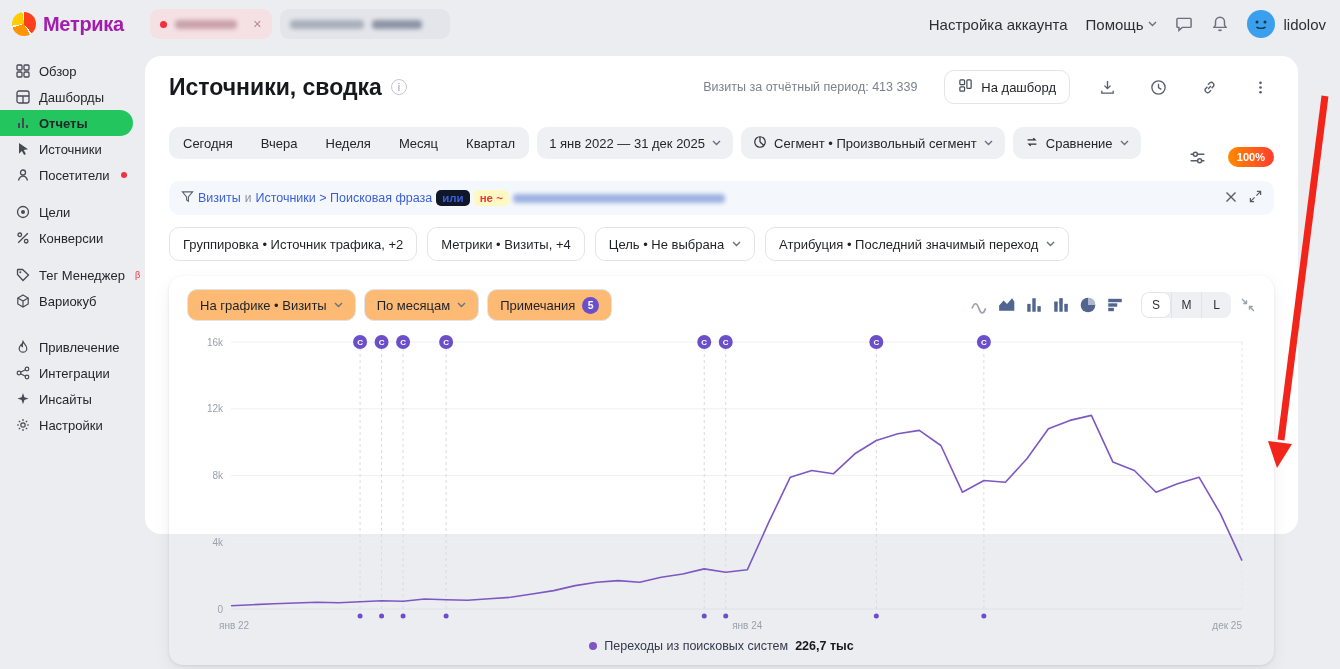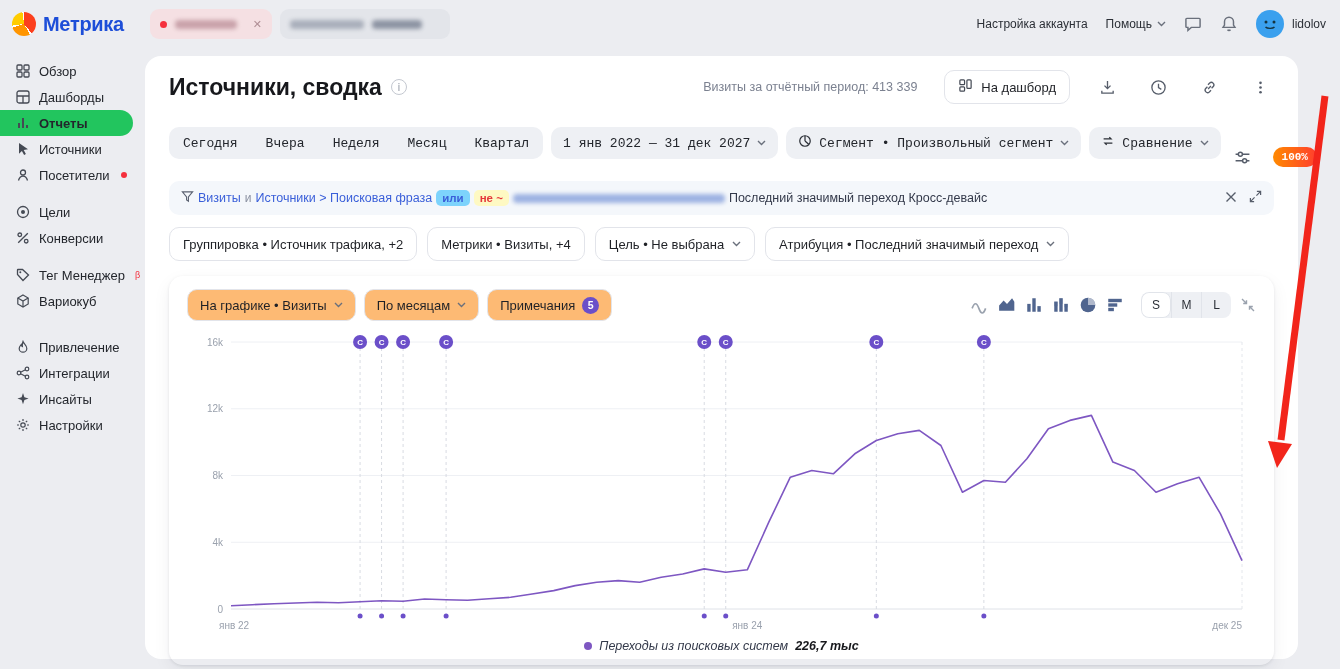--- a/index.html
+++ b/index.html
@@ -11,77 +11,77 @@
     color:#1f2126;
   }
   #app { position:relative; width:1340px; height:669px; }
 
   
   .topbar { position:absolute; top:0; left:0; width:100%; height:48px;
     display:flex; align-items:center; padding:0 14px 0 12px; gap:10px; }
   .logo { display:flex; align-items:center; gap:7px; width:128px; cursor:pointer; }
   .logo-mark { width:24px; height:24px; border-radius:50%;
     background:conic-gradient(#fc3f1d 0 140deg,#fff 140deg 150deg,#ff9500 150deg 252deg,#fff 252deg 262deg,#ffcc00 262deg 352deg,#fff 352deg 360deg); }
-  .logo-text { font-size:20px; font-weight:700; color:#1d4ed8; letter-spacing:-0.3px; }
+  .logo-text { font-size:20px; font-weight:700; color:#a21caf; letter-spacing:-0.3px; }
   .counter-tabs { display:flex; gap:8px; align-items:center; }
   .counter-tab { height:30px; border-radius:9px; display:flex; align-items:center; gap:8px; padding:0 10px; cursor:pointer; }
   .tab-pink { background:#f5e0e3; width:122px; }
   .tab-gray { background:#e3e5ea; width:170px; }
   .dot-red { width:7px; height:7px; border-radius:50%; background:#f5303d; flex:none; }
   .redacted { display:inline-block; height:9px; border-radius:4px; filter:blur(2px); }
   .r1 { width:62px; background:#c9a2aa; }
   .r2 { width:74px; background:#a9afbb; }
   .r3 { width:50px; background:#8d94a3; }
   .tab-close { color:#b08e95; font-size:11px; margin-left:auto; }
-  .topbar-right { margin-left:auto; display:flex; align-items:center; gap:18px; font-size:12px; color:#2b2f36; }
+  .topbar-right { margin-left:auto; display:flex; align-items:center; gap:18px; font-size:15px; color:#2b2f36; }
   .top-link { display:flex; align-items:center; gap:5px; cursor:pointer; }
   .top-icon { display:flex; color:#6a707c; cursor:pointer; }
   .user { display:flex; align-items:center; gap:8px; cursor:pointer; }
   .chev svg { display:block; }
 
   
   .sidebar { position:absolute; top:58px; left:0; width:145px; }
   .side-item { display:flex; align-items:center; gap:9px; height:26px; padding-left:16px;
     font-size:13px; color:#23262c; cursor:pointer; white-space:nowrap; }
   .side-item .si-icon { display:flex; color:#454a54; flex:none; }
   .side-item.active { background:#22c55e; border-radius:0 16px 16px 0; width:133px; font-weight:700; }
   .side-gap { height:11px; } .side-gap-lg { height:20px; }
   .notif-dot { width:6px; height:6px; border-radius:50%; background:#f5303d; margin-left:2px; }
   .beta { color:#f5303d; font-size:9px; vertical-align:super; margin-left:1px; }
 
   
-  .main-card { position:absolute; left:145px; top:56px; width:1153px; height:603px;
+  .main-card { position:absolute; left:145px; top:56px; width:1153px; height:478px;
     background:#fff; border-radius:16px; padding:14px 24px; }
 
   .title-row { display:flex; align-items:center; gap:9px; height:34px; }
   .page-title { font-size:23px; font-weight:700; color:#17181c; margin:0; }
   .info-icon { width:16px; height:16px; border:1.5px solid #c4c8d0; border-radius:50%;
     color:#b6bac2; font-size:10px; font-weight:700; display:flex; align-items:center; justify-content:center; }
   .title-right { margin-left:auto; display:flex; align-items:center; gap:23px;justify-content:flex-end; }
   .visits-summary { font-size:12.5px; color:#7b8190; margin-right:4px; }
   .btn-outline { display:inline-flex; align-items:center; gap:8px; height:34px; padding:0 13px;
     background:#fff; border:1px solid #e2e4ea; border-radius:10px; font-size:13px; color:#1f2126; cursor:pointer; }
   .icon-btn { display:flex; align-items:center; justify-content:center; width:28px; height:28px;
     color:#565d6a; cursor:pointer; border-radius:8px; }
 
-  .filters-row { margin-top:11px; display:flex; align-items:center; gap:8px;font-family:Liberation Mono, monospace; }
+  .filters-row { margin-top:11px; display:flex; align-items:center; gap:8px; }
   .seg-group { display:inline-flex; background:#eef0f4; border-radius:10px; height:32px; align-items:center; }
   .seg { padding:0 14px; font-size:13px; color:#23262c; cursor:pointer; height:100%; display:flex; align-items:center; }
   .pill { display:inline-flex; align-items:center; gap:7px; height:32px; padding:0 12px;
     background:#eef0f4; border-radius:10px; font-size:13px; color:#23262c; cursor:pointer; white-space:nowrap; }
   .filters-right { margin-left:auto; display:flex; align-items:center; gap:16px;margin-top:28px; }
   .accuracy-badge { background:linear-gradient(90deg,#ff8a00,#ff3d2e); color:#fff; font-size:11px;
     font-weight:700; padding:4px 9px; border-radius:11px; cursor:pointer; }
 
   .chip-row { margin-top:10px; background:#f4f7fb; border-radius:10px; height:34px;
     display:flex; align-items:center; gap:4px; padding:0 12px; font-size:12.5px; color:#33394a; }
   .link-blue { color:#3a5fd9; cursor:pointer; }
   .op-word { color:#8a90a0; font-size:12px; }
   .chip { border-radius:5px; padding:2px 6px; font-size:11.5px; font-weight:700; }
-  .chip-or { background:#7dd3fc; color:#3a5fd9; }
+  .chip-or { background:#0f172a; color:#3a5fd9; }
   .chip-not { background:#fef9c3; color:#e5383b; }
   .r4 { width:212px; background:#9db2e2; height:9px; }
   .chip-right { margin-left:auto; display:flex; align-items:center; gap:12px; color:#565d6a; }
 
   .params-row { margin-top:12px; display:flex; gap:10px; }
 
   .chart-card { margin-top:15px; border-radius:14px; padding:13px 18px 8px;
     box-shadow:0 1px 3px rgba(25,30,45,.10), 0 6px 18px rgba(25,30,45,.06); }
   .controls-row { display:flex; align-items:center; gap:8px; }
   .ctrl-pill { display:inline-flex; align-items:center; gap:7px; height:32px; padding:0 12px;
@@ -91,21 +91,21 @@
   .ctrl-right { margin-left:auto; display:flex; align-items:center; gap:9px; }
   .cicon { display:flex; color:#50658f; cursor:pointer; }
   .cicon.muted { color:#9aa2ae; }
   .size-group { display:flex; background:#eef0f4; border-radius:8px; overflow:hidden; margin-left:8px; }
   .size-btn { width:30px; height:26px; display:flex; align-items:center; justify-content:center;
     font-size:12px; color:#2b2f36; cursor:pointer; }
   .size-btn + .size-btn { border-left:1px solid #e1e4ea; }
   .size-btn.sel { background:#fff; box-shadow:0 0 0 1px #e1e4ea inset; border-radius:8px; }
 
   .chart-svg { width:100%; display:block; margin-top:6px; }
-  .legend { display:flex; align-items:center; justify-content:center; gap:7px; font-size:12.5px; color:#33394a; padding:2px 0 4px;font-style:italic; }
+  .legend { display:flex; align-items:center; justify-content:center; gap:7px; font-size:12.5px; color:#33394a; padding:2px 0 4px; }
   .legend-dot { width:8px; height:8px; border-radius:50%; background:#7e57c2; }
   .legend-val { font-weight:700; color:#17181c; }
 
   .arrow-overlay { position:absolute; top:0; left:0; pointer-events:none; z-index:50; }
 </style>
 </head>
 <body>
 
 <div id="app">
 
@@ -329,21 +329,21 @@
 
     <div class="filters-row">
       <div class="seg-group">
         <span class="seg">Сегодня</span>
         <span class="seg">Вчера</span>
         <span class="seg">Неделя</span>
         <span class="seg">Месяц</span>
         <span class="seg">Квартал</span>
       </div>
       <span class="pill">
-        <span>1 янв 2022 — 31 дек 2027</span>
+        <span>1 янв 2022 — 31 дек 2025</span>
         <span class="chev">
             <svg width="9" height="6" viewBox="0 0 9 6">
               <path d="M1 1l3.5 3.5L8 1" stroke="#6a707c" stroke-width="1.4" fill="none"></path>
             </svg>
           </span>
       </span>
       <span class="pill">
         <span><svg width="14" height="14" viewBox="0 0 16 16" fill="none" stroke="#2b2f36" stroke-width="1.4">
               <circle cx="8" cy="8" r="6"></circle>
               <path d="M8 8V2M8 8l4.2 3.8"></path>
@@ -381,21 +381,20 @@
     <div class="chip-row">
       <span><svg width="13" height="13" viewBox="0 0 14 14" fill="none" stroke="#5a6170" stroke-width="1.2">
             <path d="M1.5 2h11L8 7.5V12l-2-1.3V7.5z"></path>
           </svg></span>
       <span class="link-blue">Визиты</span>
       <span class="op-word">и</span>
       <span class="link-blue">Источники &gt; Поисковая фраза</span>
       <span class="chip chip-or">или</span>
       <span class="chip chip-not">не ~</span>
       <span class="redacted r4"></span>
-      <span>Последний значимый переход Кросс-девайс</span>
       <span class="chip-right">
         <span><svg width="12" height="12" viewBox="0 0 12 12" stroke="currentColor" stroke-width="1.4" fill="none">
               <path d="M1.5 1.5l9 9M10.5 1.5l-9 9"></path>
             </svg></span>
         <span><svg width="13" height="13" viewBox="0 0 14 14" fill="none" stroke="currentColor" stroke-width="1.3">
               <path d="M8.5 1.5H12.5V5.5M12.5 1.5L8 6M5.5 12.5H1.5V8.5M1.5 12.5L6 8"></path>
             </svg></span>
       </span>
     </div>
 

